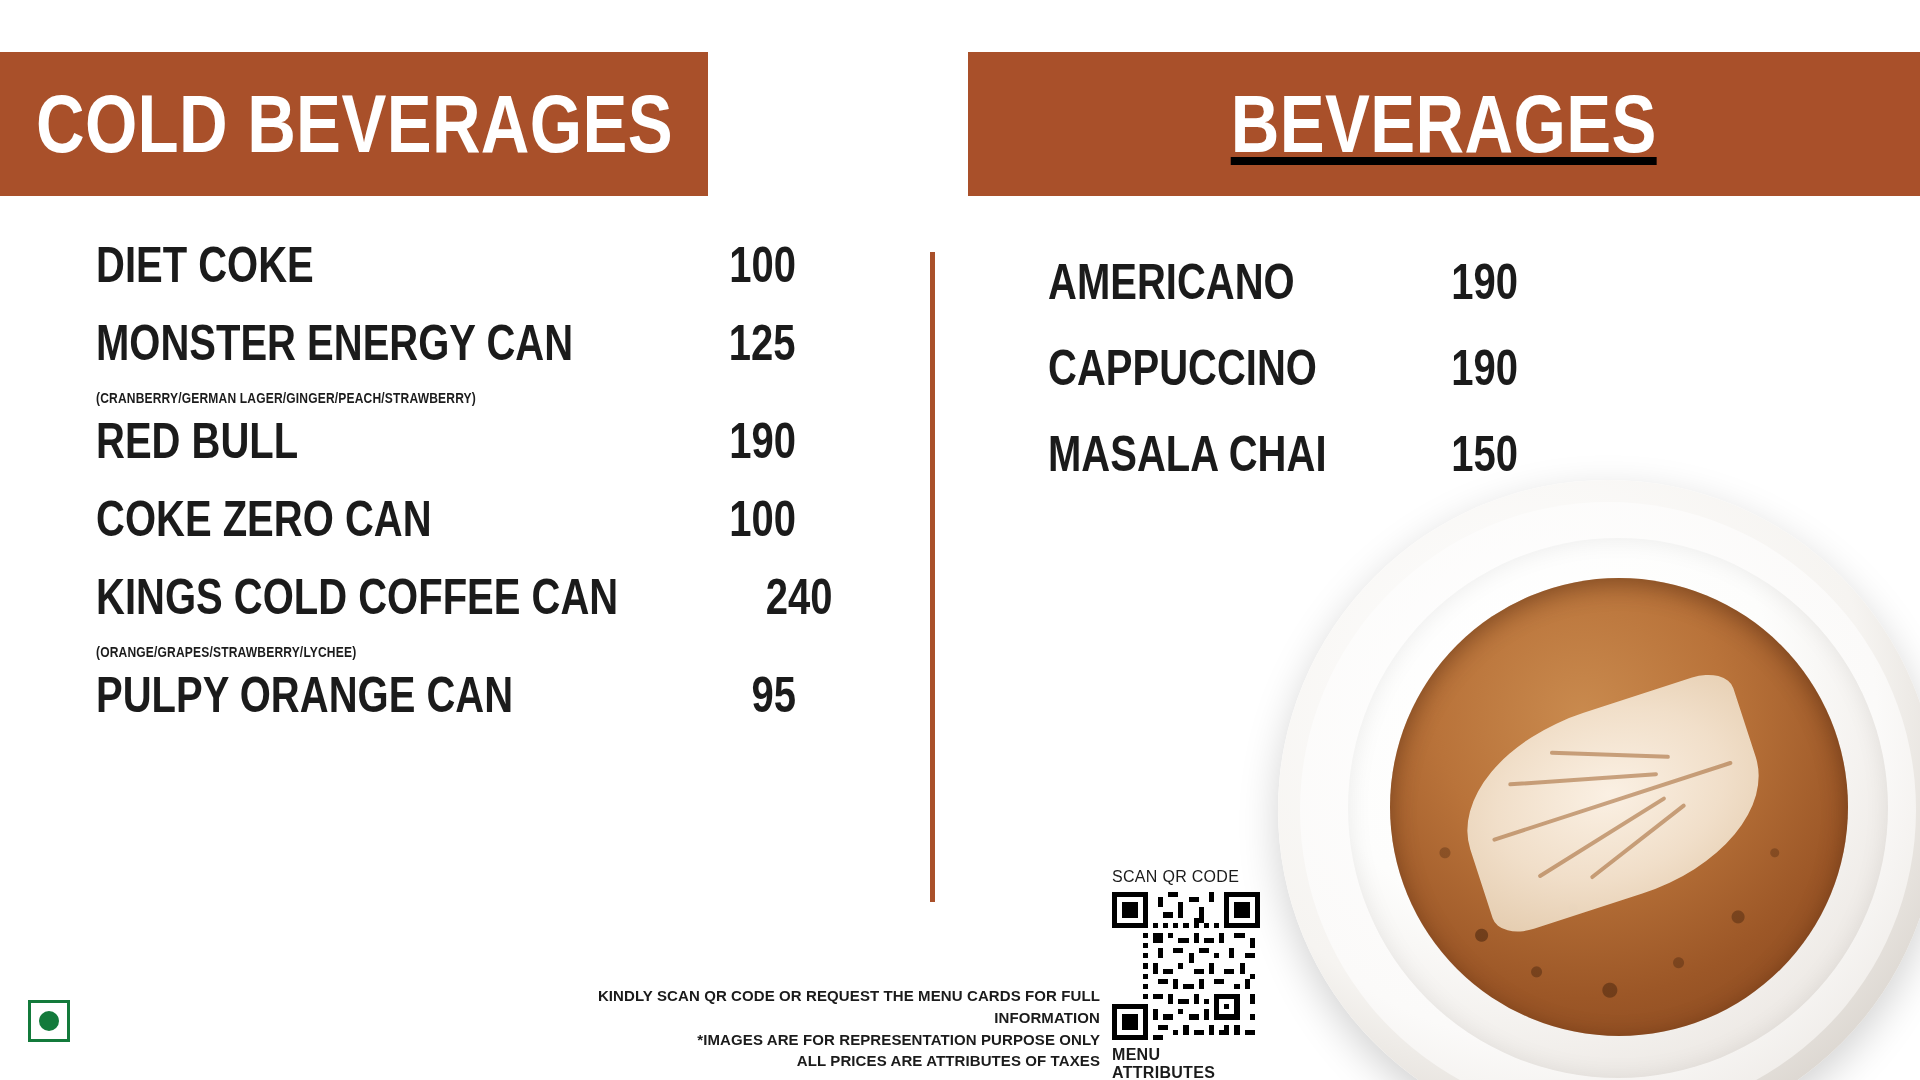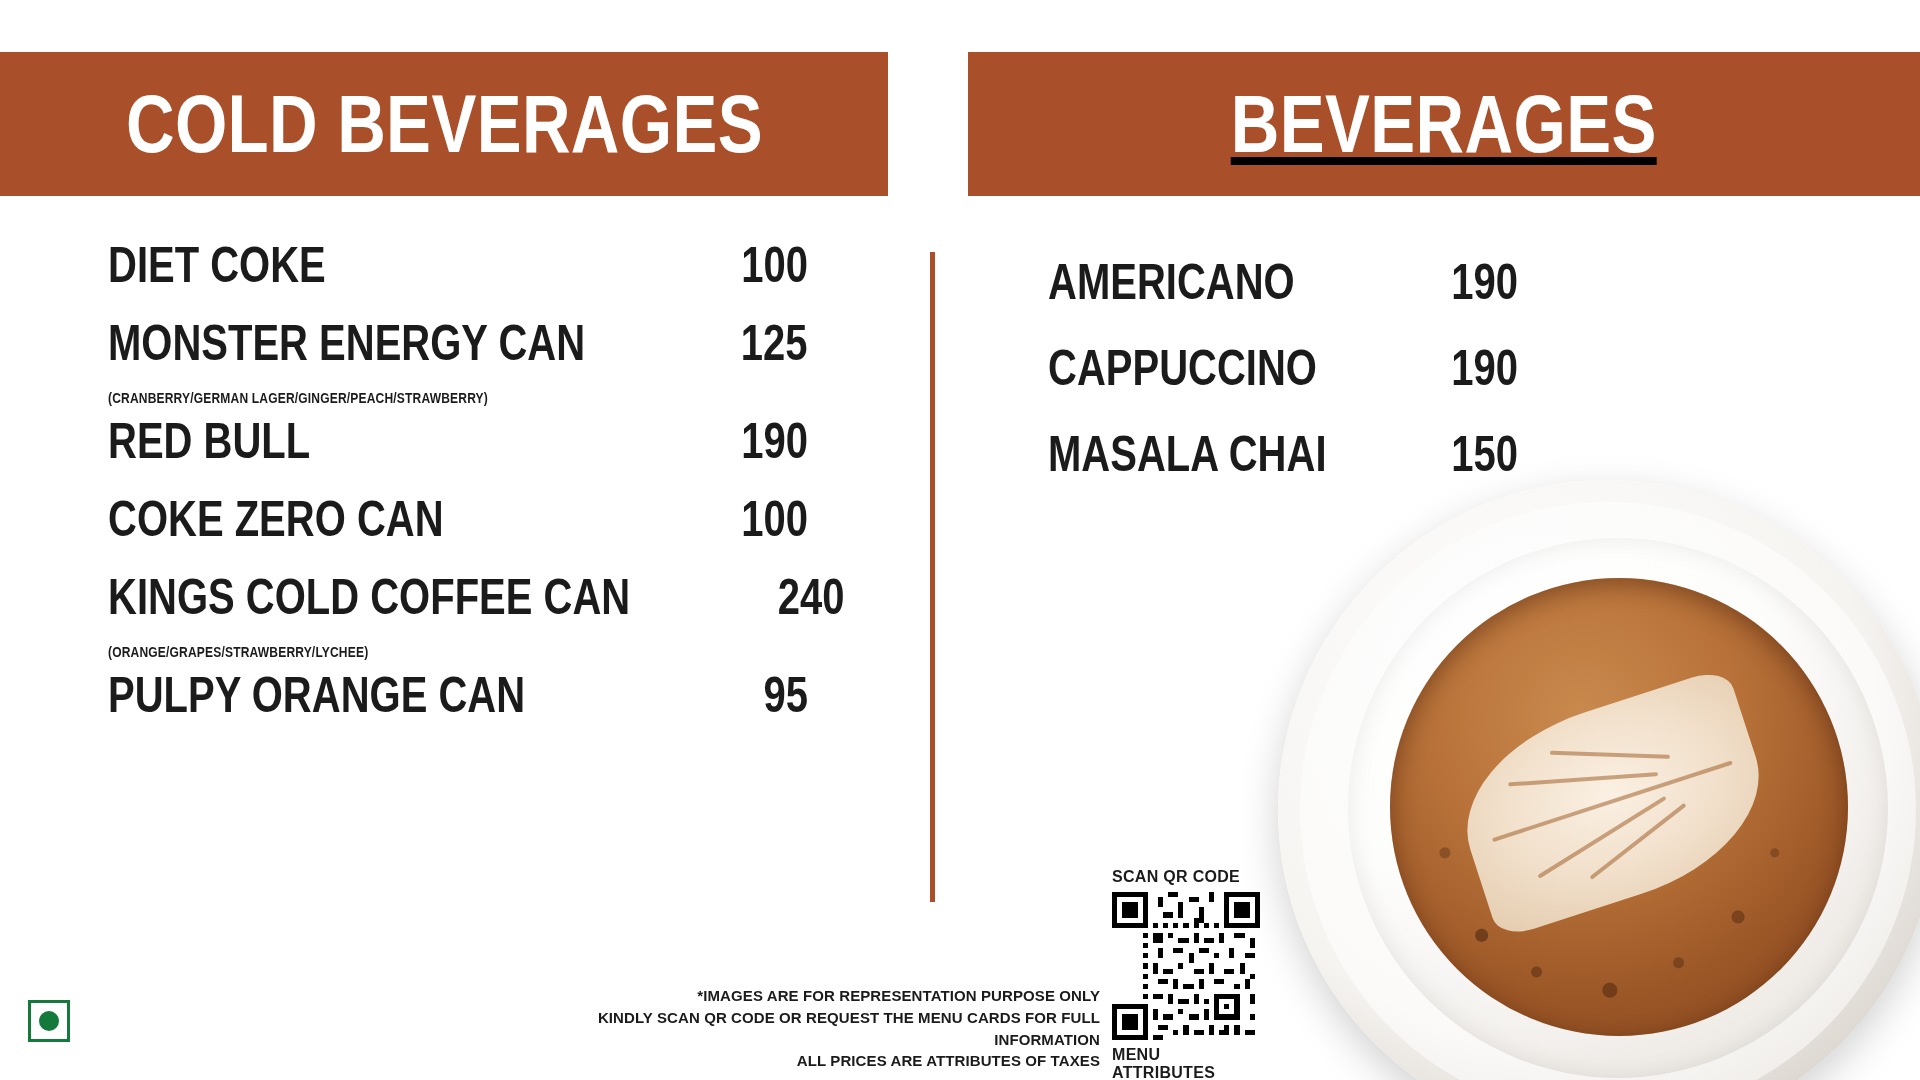--- a/index.html
+++ b/index.html
@@ -34,33 +34,33 @@
     color: #ffffff;
     font-family: "Liberation Sans Narrow", "Liberation Sans", sans-serif;
     font-weight: bold;
     font-stretch: condensed;
     letter-spacing: 0.5px;
     transform: scaleX(0.82);
     transform-origin: center center;
     white-space: nowrap;
   }
   #hdr-left {
-    left: 0px; top: 52px; width: 888px; height: 144px;
+    left: 0px; top: 52px; width: 708px; height: 144px;
   }
   #hdr-left .hdr-text { font-size: 82px; }
   #hdr-right {
     left: 968px; top: 52px; width: 952px; height: 144px; text-decoration: underline;
   }
   #hdr-right .hdr-text { font-size: 82px; }
 
   
   .menu-col {
     position: absolute;
   }
-  #col-left { left: 108px; top: 240px; width: 700px; }
+  #col-left { left: 96px; top: 240px; width: 700px; }
   #col-right { left: 1048px; top: 248px; width: 470px; }
 
   .item {
     position: relative;
     display: flex;
     align-items: baseline;
     justify-content: space-between;
   }
   .item-name, .item-price {
     font-family: "Liberation Sans Narrow", "Liberation Sans", sans-serif;
@@ -215,21 +215,21 @@
 
   
   #qr-block {
     position: absolute;
     left: 1112px;
     top: 868px;
     width: 150px;
   }
   .qr-label {
     font-family: "Liberation Sans Narrow", "Liberation Sans", sans-serif;
-    font-weight: bold;
+    font-weight: normal;
     font-size: 16px;
     color: #1b1b1b;
     margin-bottom: 6px;
     letter-spacing: 0.3px;
   }
   .qr-code {
     width: 148px;
     height: 148px;
     background-color: #ffffff;
     position: relative;
@@ -348,22 +348,22 @@
         <div class="leaf-vein" style="left:8%; top:48%; width:84%;"></div>
         <div class="leaf-vein" style="left:18%; top:32%; width:50%; transform:rotate(14deg);"></div>
         <div class="leaf-vein" style="left:18%; top:64%; width:50%; transform:rotate(-14deg);"></div>
         <div class="leaf-vein" style="left:34%; top:24%; width:40%; transform:rotate(20deg);"></div>
         <div class="leaf-vein" style="left:34%; top:72%; width:40%; transform:rotate(-20deg);"></div>
       </div>
     </div>
   </div>
 
   <div id="disclaimer">
+    <div>KINDLY SCAN QR CODE OR REQUEST THE MENU CARDS FOR FULL INFORMATION</div>
     <div>*IMAGES ARE FOR REPRESENTATION PURPOSE ONLY</div>
-    <div>KINDLY SCAN QR CODE OR REQUEST THE MENU CARDS FOR FULL INFORMATION</div>
     <div>ALL PRICES ARE ATTRIBUTES OF TAXES</div>
   </div>
 
   <div id="qr-block">
     <div class="qr-label">SCAN QR CODE</div>
     <div class="qr-code">
       <svg width="148" height="148" viewBox="0 0 29 29" shape-rendering="crispEdges">
         <rect width="29" height="29" fill="#ffffff"></rect>
         <g fill="#000000">
 

